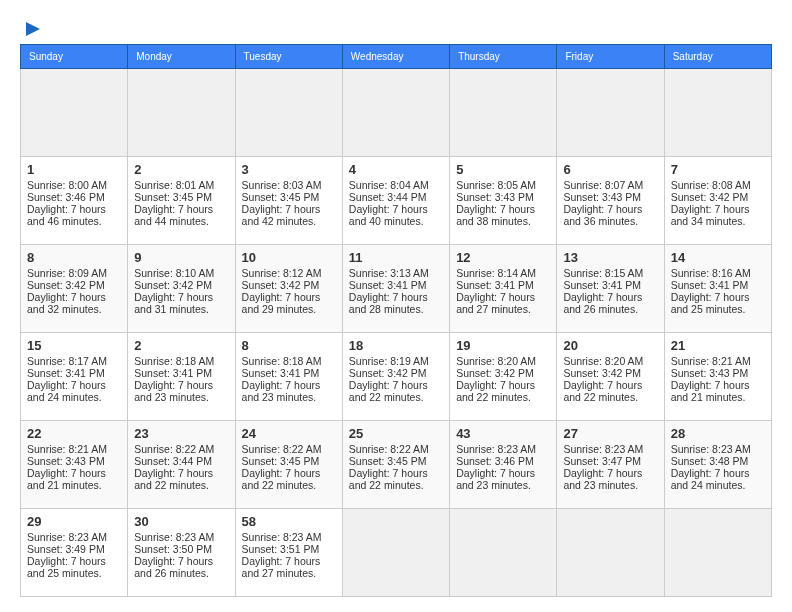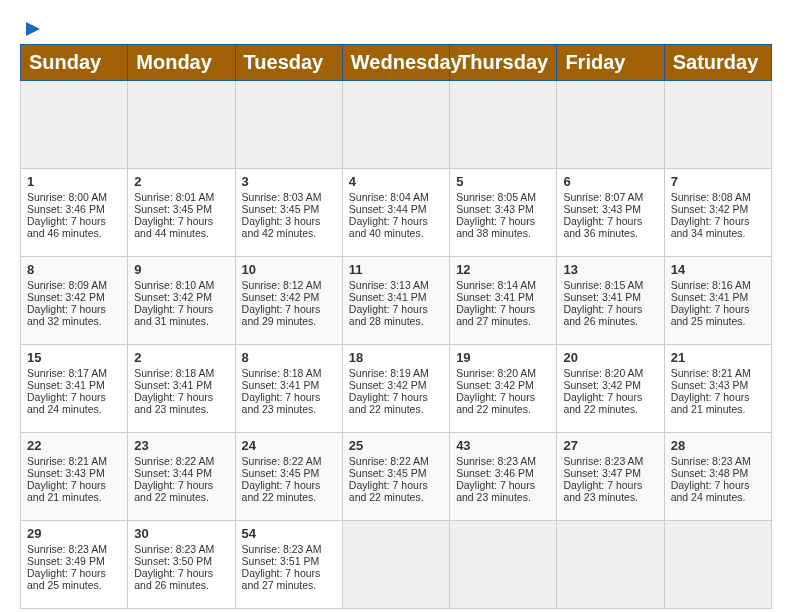--- a/index.html
+++ b/index.html
@@ -32,26 +32,26 @@
     .subtitle {
       font-size: 16px;
       color: #555;
     }
     .calendar-table {
       width: 100%;
       border-collapse: collapse;
       table-layout: fixed;
     }
     .calendar-table th {
-      background-color: #a16207;
+      background-color: #3b82f6;
       color: white;
       text-align: left;
       padding: 6px 8px;
-      font-size: 20px;
-      font-weight: bold;
+      font-size: 10px;
+      font-weight: normal;
       border: 1px solid #1a5a9f;
     }
     .calendar-table td {
       border: 1px solid #ccc;
       vertical-align: top;
       padding: 5px 6px;
       font-size: 10.5px;
       color: #333;
       height: 88px;
       background: #fff;
@@ -114,21 +114,21 @@
         <td class="empty-cell"></td>
         <td class="empty-cell"></td>
         <td class="empty-cell"></td>
         <td class="empty-cell"></td>
         <td class="empty-cell"></td>
         <td class="empty-cell"></td>
       </tr>
       <tr>
         <td><span class="day-number">1</span><span>Sunrise: 8:00 AM</span><br><span>Sunset: 3:46 PM</span><br><span>Daylight: 7 hours and 46 minutes.</span></td>
         <td><span class="day-number">2</span><span>Sunrise: 8:01 AM</span><br><span>Sunset: 3:45 PM</span><br><span>Daylight: 7 hours and 44 minutes.</span></td>
-        <td><span class="day-number">3</span><span>Sunrise: 8:03 AM</span><br><span>Sunset: 3:45 PM</span><br><span>Daylight: 3 hours and 42 minutes.</span></td>
+        <td><span class="day-number">3</span><span>Sunrise: 8:03 AM</span><br><span>Sunset: 3:45 PM</span><br><span>Daylight: 7 hours and 42 minutes.</span></td>
         <td><span class="day-number">4</span><span>Sunrise: 8:04 AM</span><br><span>Sunset: 3:44 PM</span><br><span>Daylight: 7 hours and 40 minutes.</span></td>
         <td><span class="day-number">5</span><span>Sunrise: 8:05 AM</span><br><span>Sunset: 3:43 PM</span><br><span>Daylight: 7 hours and 38 minutes.</span></td>
         <td><span class="day-number">6</span><span>Sunrise: 8:07 AM</span><br><span>Sunset: 3:43 PM</span><br><span>Daylight: 7 hours and 36 minutes.</span></td>
         <td><span class="day-number">7</span><span>Sunrise: 8:08 AM</span><br><span>Sunset: 3:42 PM</span><br><span>Daylight: 7 hours and 34 minutes.</span></td>
       </tr>
       <tr>
         <td><span class="day-number">8</span><span>Sunrise: 8:09 AM</span><br><span>Sunset: 3:42 PM</span><br><span>Daylight: 7 hours and 32 minutes.</span></td>
         <td><span class="day-number">9</span><span>Sunrise: 8:10 AM</span><br><span>Sunset: 3:42 PM</span><br><span>Daylight: 7 hours and 31 minutes.</span></td>
         <td><span class="day-number">10</span><span>Sunrise: 8:12 AM</span><br><span>Sunset: 3:42 PM</span><br><span>Daylight: 7 hours and 29 minutes.</span></td>
         <td><span class="day-number">11</span><span>Sunrise: 3:13 AM</span><br><span>Sunset: 3:41 PM</span><br><span>Daylight: 7 hours and 28 minutes.</span></td>
@@ -150,20 +150,20 @@
         <td><span class="day-number">23</span><span>Sunrise: 8:22 AM</span><br><span>Sunset: 3:44 PM</span><br><span>Daylight: 7 hours and 22 minutes.</span></td>
         <td><span class="day-number">24</span><span>Sunrise: 8:22 AM</span><br><span>Sunset: 3:45 PM</span><br><span>Daylight: 7 hours and 22 minutes.</span></td>
         <td><span class="day-number">25</span><span>Sunrise: 8:22 AM</span><br><span>Sunset: 3:45 PM</span><br><span>Daylight: 7 hours and 22 minutes.</span></td>
         <td><span class="day-number">43</span><span>Sunrise: 8:23 AM</span><br><span>Sunset: 3:46 PM</span><br><span>Daylight: 7 hours and 23 minutes.</span></td>
         <td><span class="day-number">27</span><span>Sunrise: 8:23 AM</span><br><span>Sunset: 3:47 PM</span><br><span>Daylight: 7 hours and 23 minutes.</span></td>
         <td><span class="day-number">28</span><span>Sunrise: 8:23 AM</span><br><span>Sunset: 3:48 PM</span><br><span>Daylight: 7 hours and 24 minutes.</span></td>
       </tr>
       <tr>
         <td><span class="day-number">29</span><span>Sunrise: 8:23 AM</span><br><span>Sunset: 3:49 PM</span><br><span>Daylight: 7 hours and 25 minutes.</span></td>
         <td><span class="day-number">30</span><span>Sunrise: 8:23 AM</span><br><span>Sunset: 3:50 PM</span><br><span>Daylight: 7 hours and 26 minutes.</span></td>
-        <td><span class="day-number">54</span><span>Sunrise: 8:23 AM</span><br><span>Sunset: 3:51 PM</span><br><span>Daylight: 7 hours and 27 minutes.</span></td>
+        <td><span class="day-number">58</span><span>Sunrise: 8:23 AM</span><br><span>Sunset: 3:51 PM</span><br><span>Daylight: 7 hours and 27 minutes.</span></td>
         <td class="empty-cell"></td>
         <td class="empty-cell"></td>
         <td class="empty-cell"></td>
         <td class="empty-cell"></td>
       </tr>
     </tbody>
 </table>
 
 </body></html>

